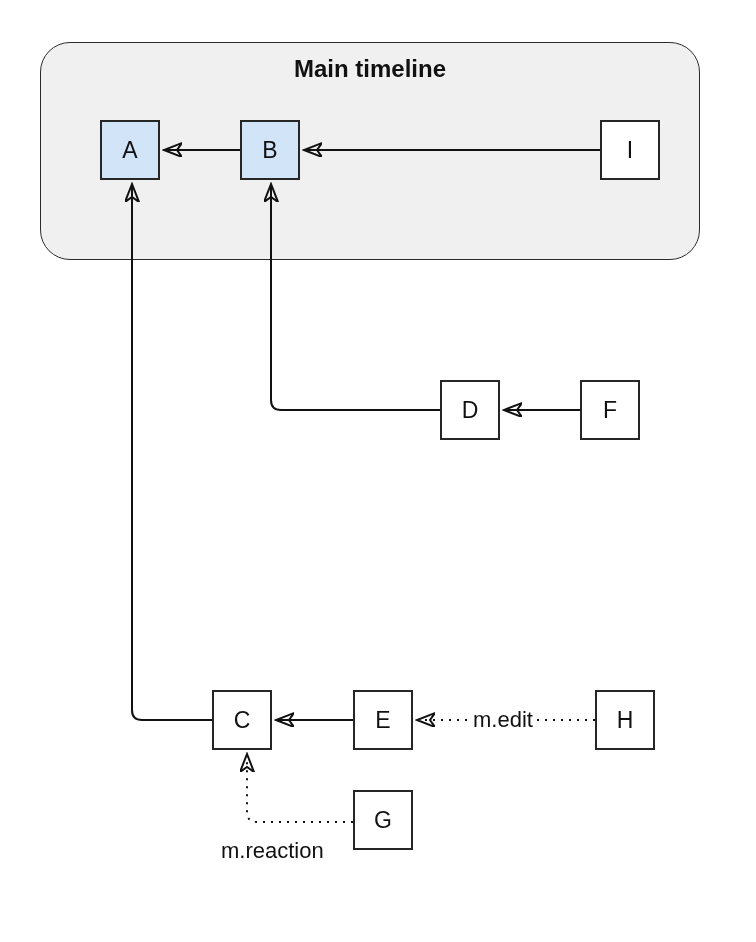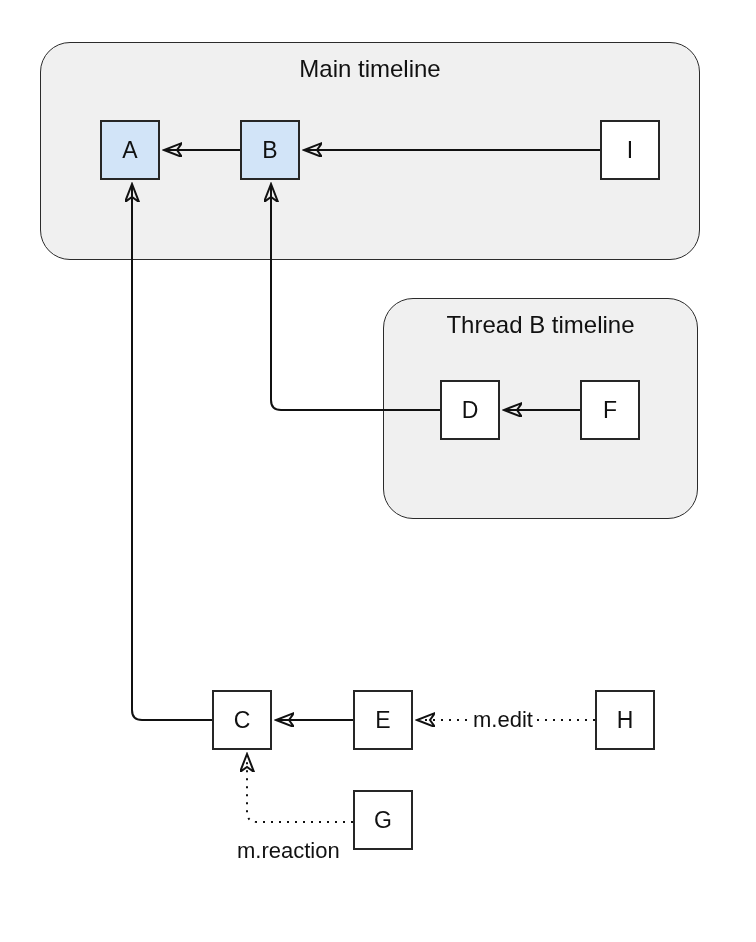--- a/index.html
+++ b/index.html
@@ -30,21 +30,21 @@
   .container-box.r30 { border-radius: 30px; }
   .container-box.r40 { border-radius: 40px; }
   #box-main   { left: 40px;  top: 42px;  width: 660px; height: 218px; }
   #box-thread-b { left: 383px; top: 298px; width: 315px; height: 221px; }
   #box-thread-a { left: 160px; top: 540px; width: 552px; height: 360px; }
 
   .container-title {
     padding-top: 12px;
     text-align: center;
     font-size: 24px;
-    font-weight: normal;
+    font-weight: bold;
     letter-spacing: 0;
   }
 
   .node {
     position: absolute;
     width: 60px; height: 60px;
     background: var(--node-fill);
     border: 2px solid var(--node-stroke);
     display: flex; align-items: center; justify-content: center;
     font-size: 23px;
@@ -79,34 +79,31 @@
   .edge-label {
     position: absolute;
     background: var(--page-bg);
     font-size: 22px;
     line-height: 26px;
     padding: 0 4px;
     z-index: 4;
     white-space: nowrap;
   }
   #label-edit     { left: 469px; top: 707px; }
-  #label-reaction { left: 217px; top: 838px; margin-left: 16px; }
+  #label-reaction { left: 217px; top: 838px; }
 </style>
 </head>
 <body>
 
 <div class="canvas">
 
   <div class="container-box r30" id="box-main">
     <div class="container-title">Main timeline</div>
   </div>
 
-  <div class="container-box r30" id="box-thread-b">
-    <div class="container-title">Thread B timeline</div>
-  </div>
 
 
   <svg class="wires" viewBox="0 0 756 942" xmlns="http://www.w3.org/2000/svg">
     <defs>
       <marker id="arrow" markerUnits="userSpaceOnUse" markerWidth="20" markerHeight="16" refX="18" refY="7" orient="auto">
         <path d="M18,7 L0,0 L5,7 L0,14 Z" fill="#111111" stroke="none"></path>
       </marker>
     </defs>
 
     <path d="M240,150 L164,150" marker-end="url(#arrow)"></path>

